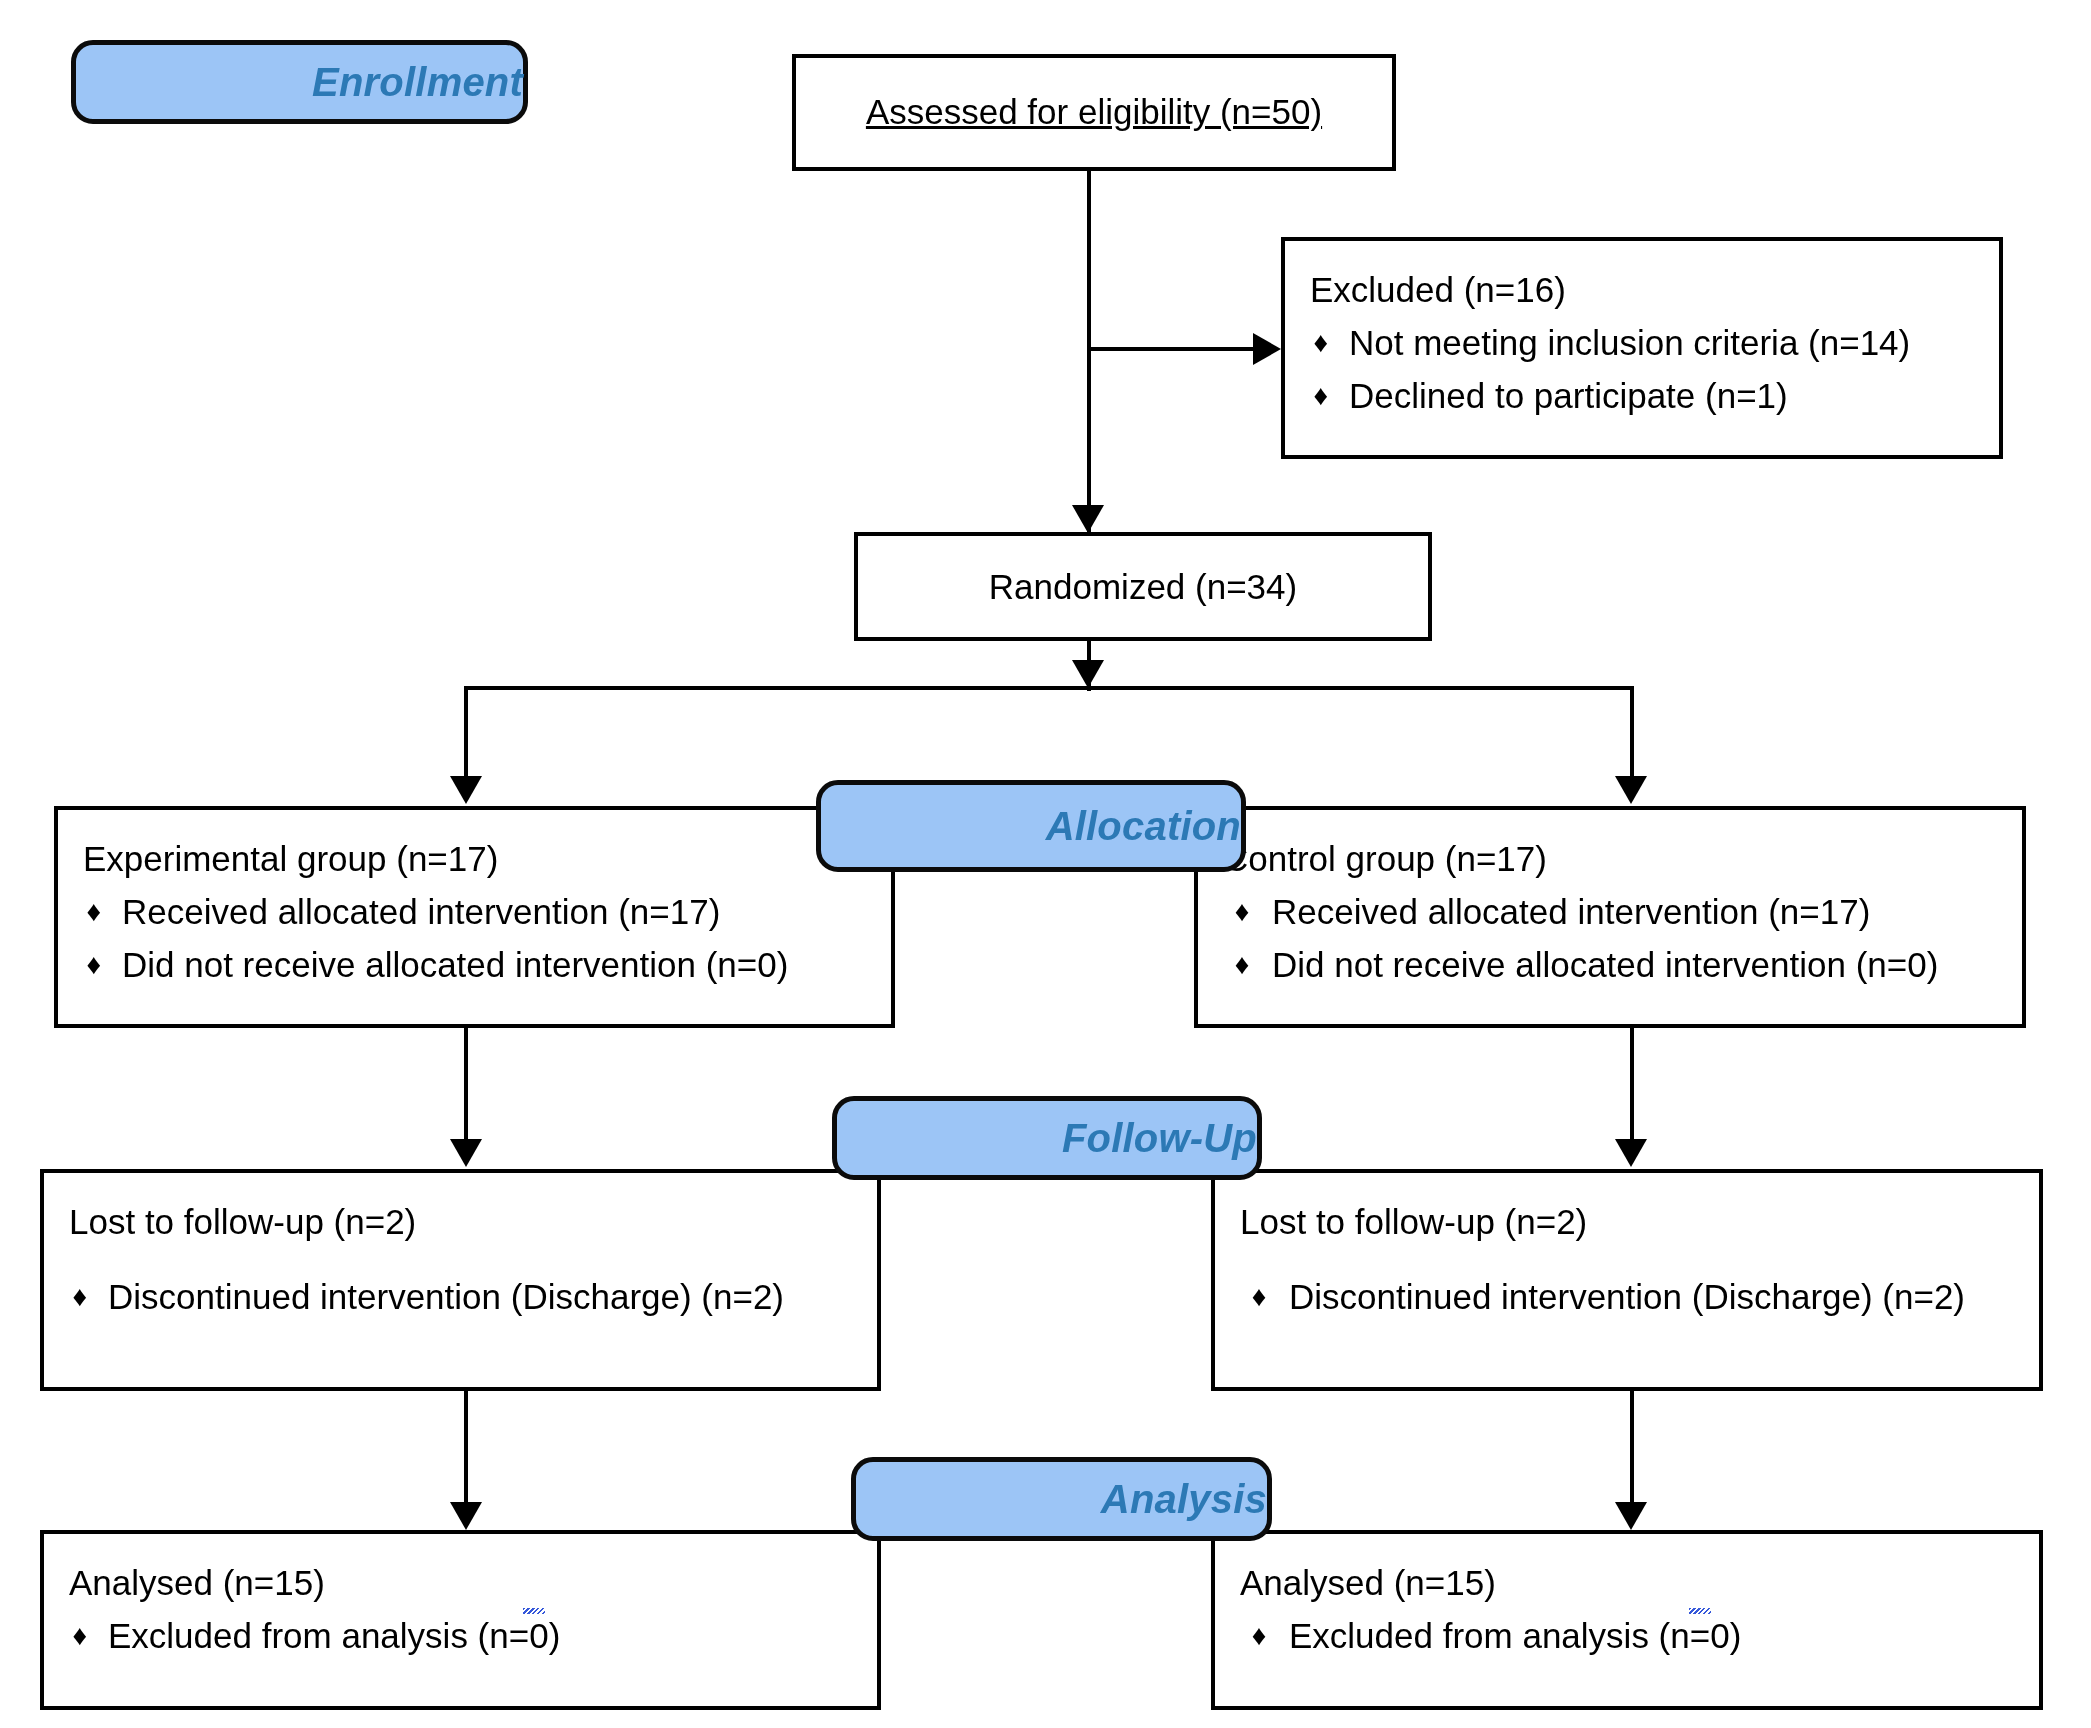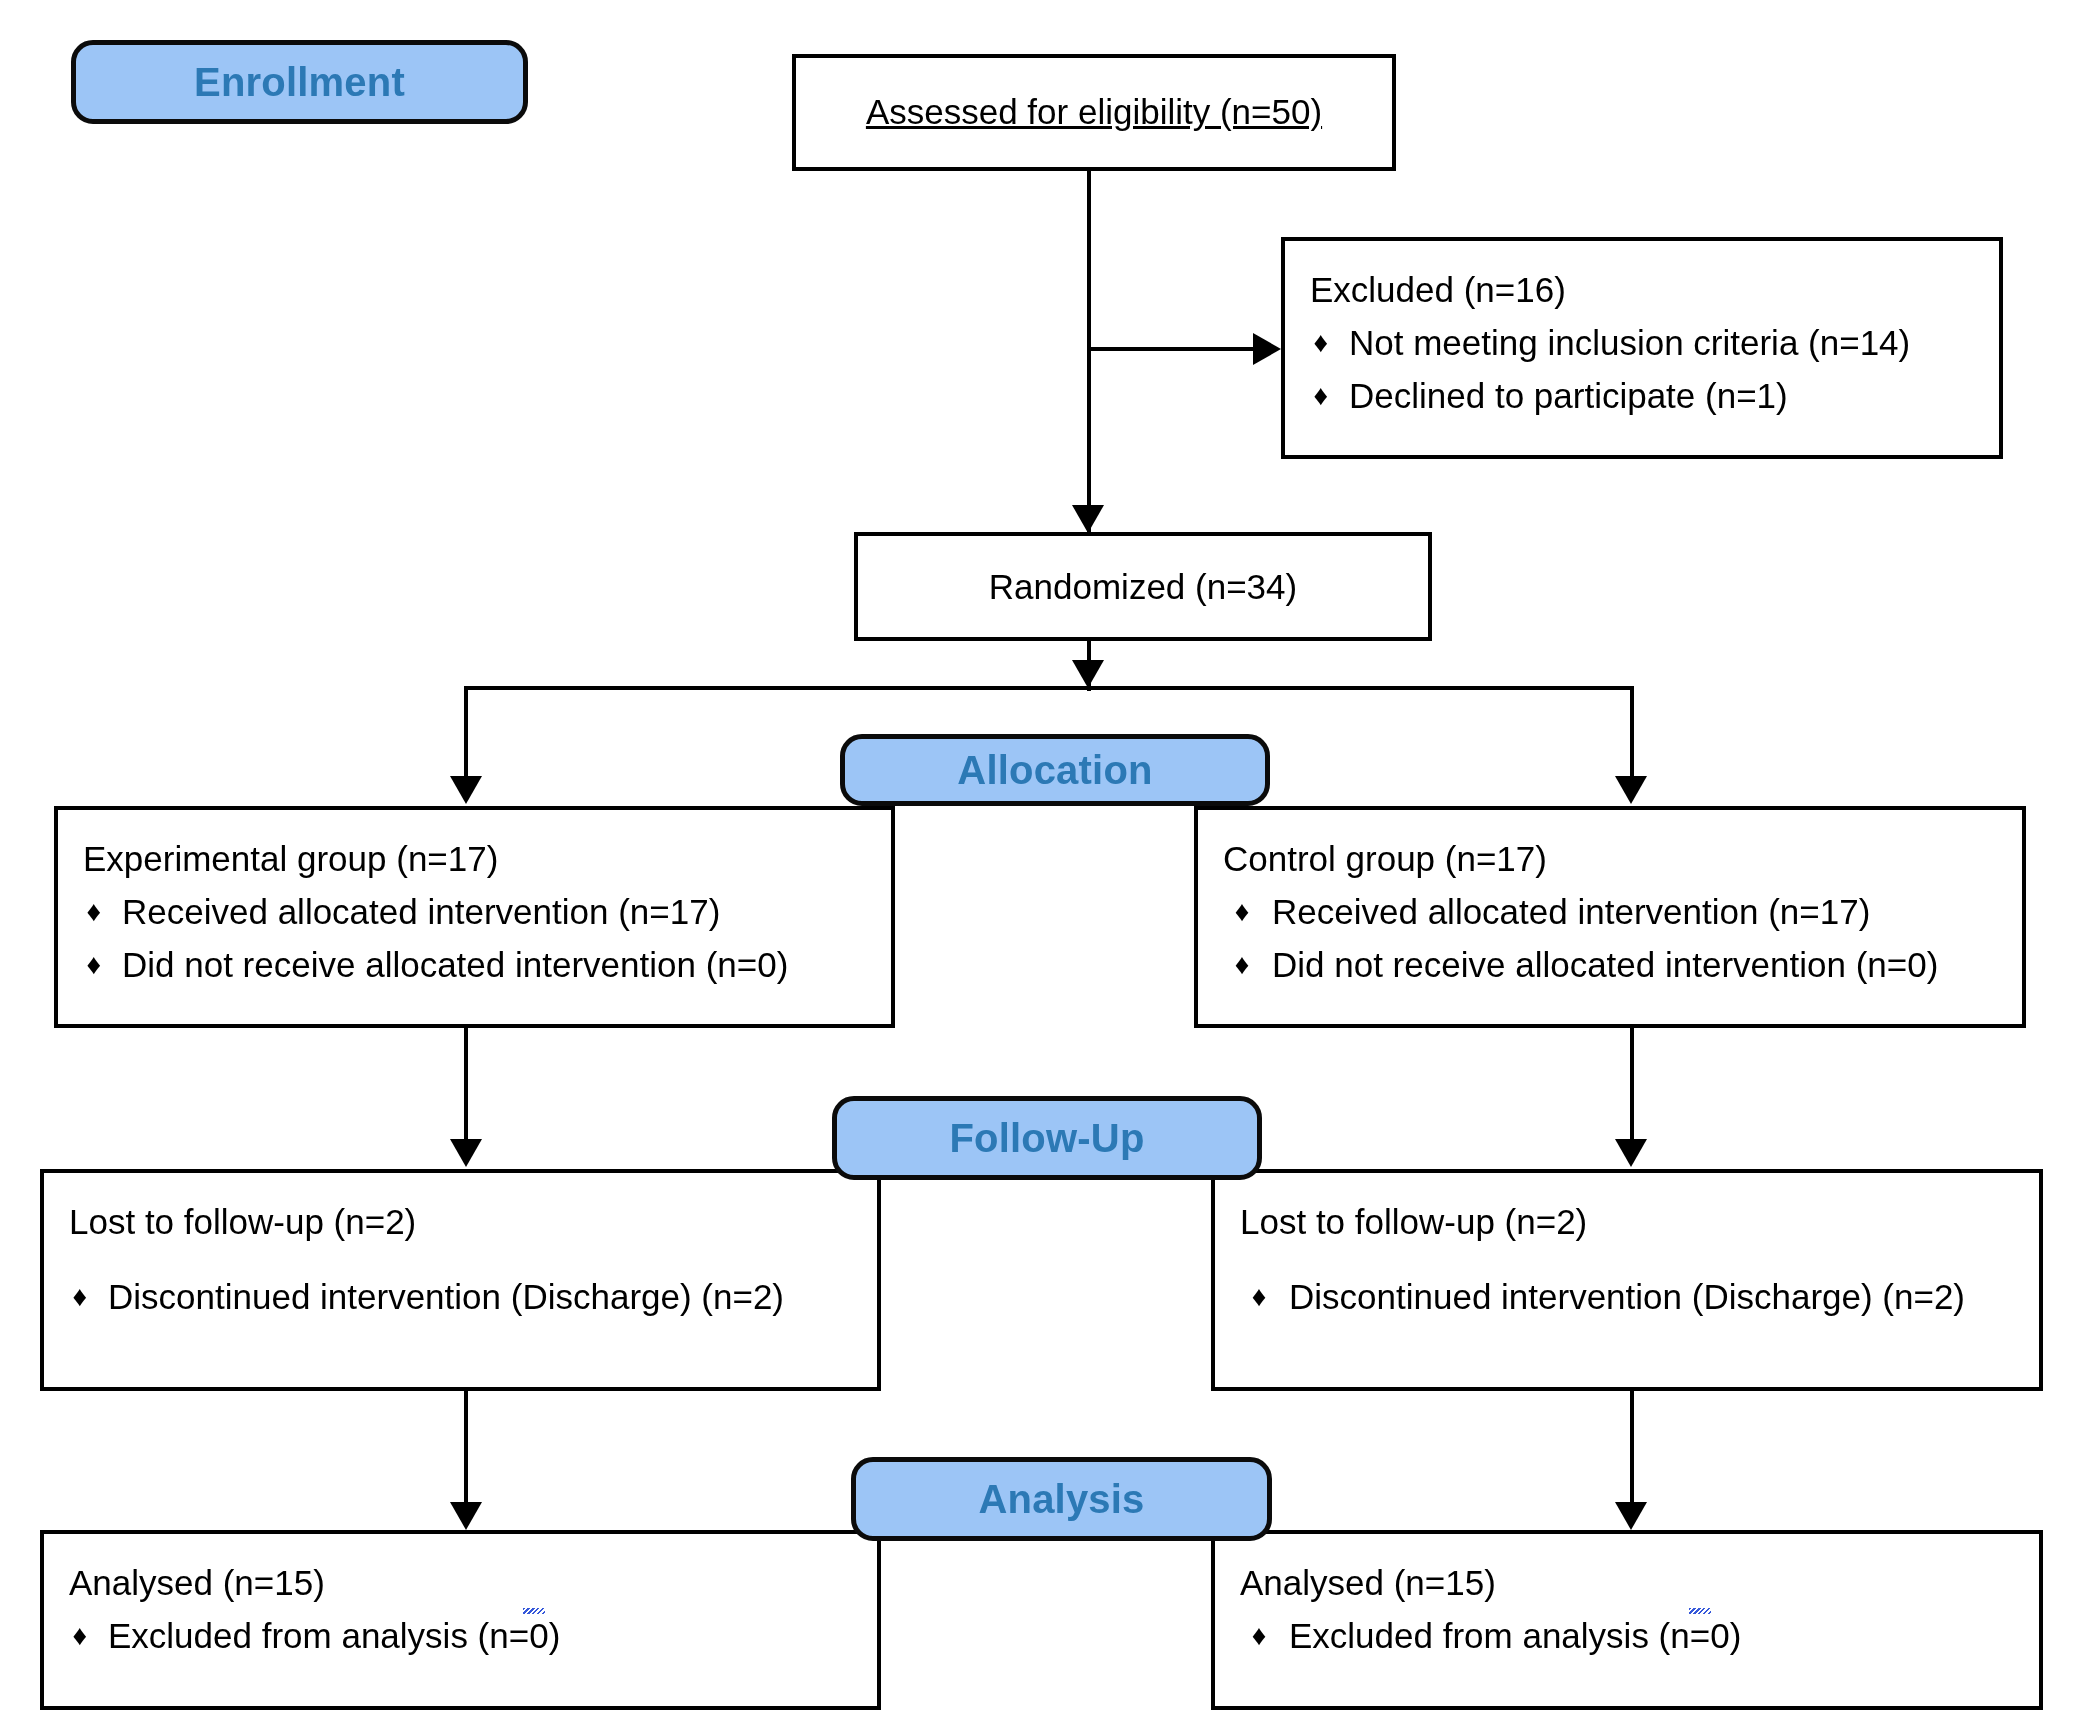--- a/index.html
+++ b/index.html
@@ -80,23 +80,24 @@
     position: absolute;
     box-sizing: border-box;
     background: #9CC5F6;
     border: 5px solid #0b0b0b;
     border-radius: 22px;
     color: #2C79B5;
     font-weight: bold;
     font-size: 40px;
     display: flex;
     align-items: center;
-    justify-content: center;
+    justify-content: flex-end;
     z-index: 6;
     letter-spacing: 0.2px;
+    font-style: italic;
   }
   
   .vline, .hline {
     position: absolute;
     background: #000000;
     z-index: 1;
   }
   .vline { width: 4.2px; }
   .hline { height: 4.2px; }
   .arrow-down {
@@ -156,21 +157,21 @@
   </div>
 
   <div class="vline" style="left:1087px; top:641px; height:50px;"></div>
   <div class="arrow-down" style="left:1072px; top:660px;"></div>
   <div class="hline" style="left:464px; top:686px; width:1170px;"></div>
   <div class="vline" style="left:464px; top:686px; height:92px;"></div>
   <div class="arrow-down" style="left:450px; top:776px;"></div>
   <div class="vline" style="left:1630px; top:686px; height:92px;"></div>
   <div class="arrow-down" style="left:1615px; top:776px;"></div>
 
-  <div class="badge" style="left:816px; top:734px; width:430px; height:72px;margin-left:24px;">
+  <div class="badge" style="left:816px; top:780px; width:430px; height:92px;">
     <span>Allocation</span>
   </div>
 
   <div class="box" style="left:40px; top:806px; width:841px; height:222px;margin-left:14px;">
     <div class="title">Experimental group (n=17)</div>
     <ul>
       <li>
         <span class="bullet">♦</span>
         <span>Received allocated intervention (n=17)</span>
       </li>

